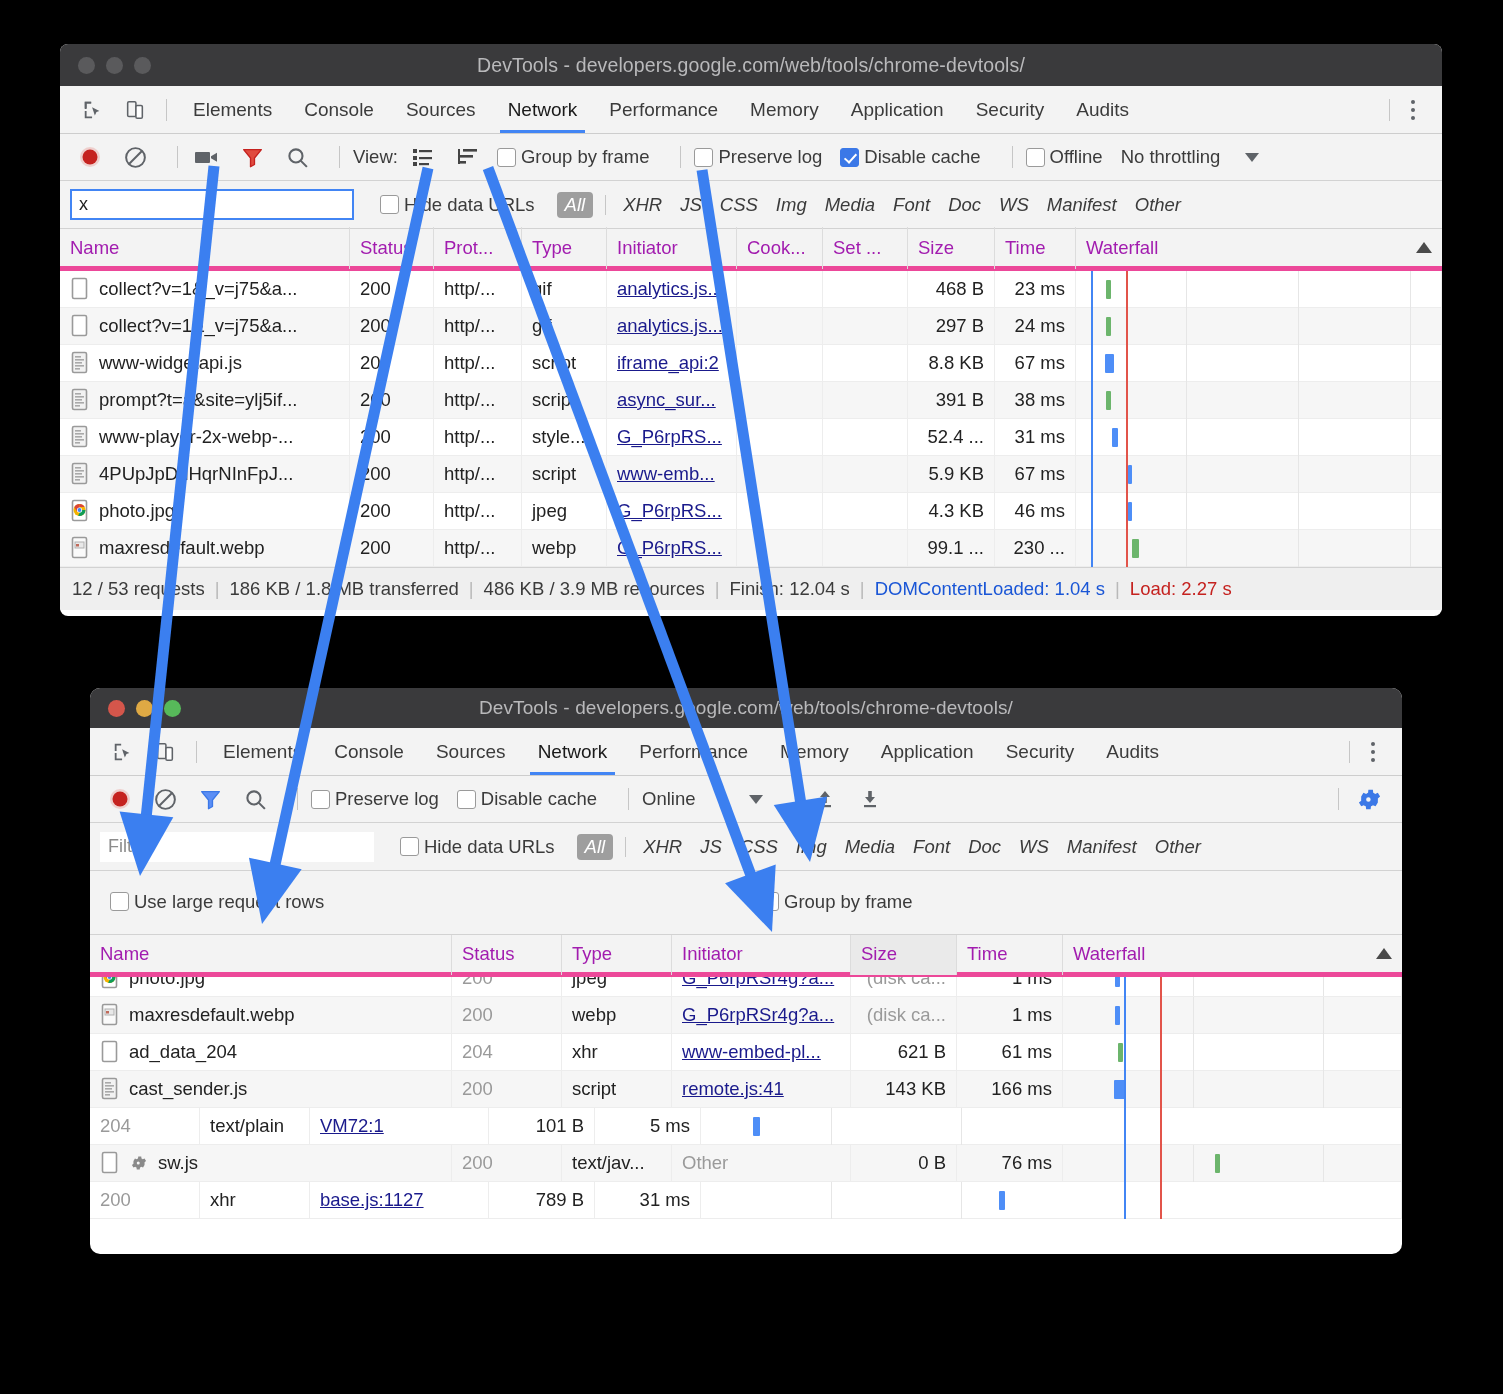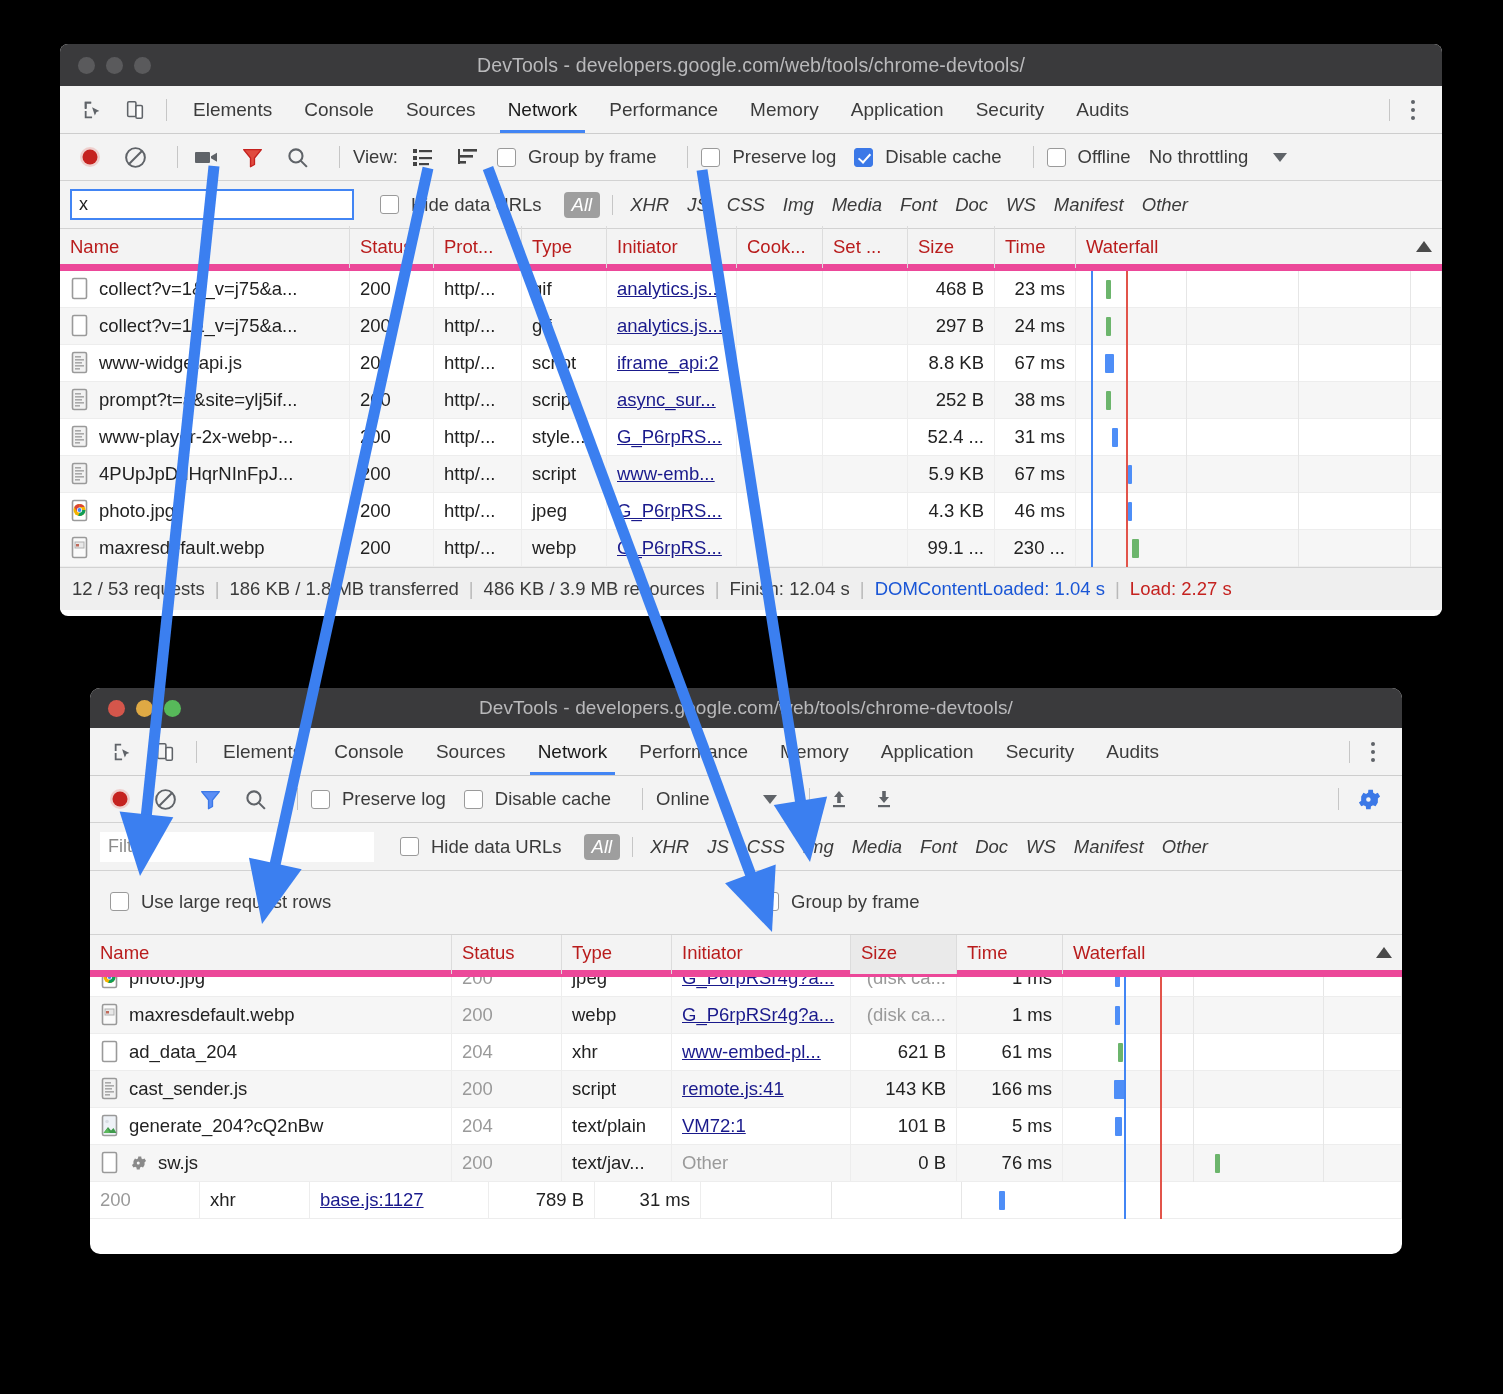--- a/index.html
+++ b/index.html
@@ -58,21 +58,21 @@
   .nettoolbar .sep { width:1px; height:22px; background:#c6c6c6; margin:0 13px; }
   .ic { width:32px; height:32px; display:flex; align-items:center; justify-content:center;
         margin-right:13px; }
   .lbl { margin-right:9px; }
 
   .cbx { width:19px; height:19px; border:1.6px solid #9a9a9a; border-radius:3px;
          background:#fff; display:inline-block; vertical-align:middle; position:relative; }
   .cbx.on { background:#3b78e7; border-color:#3b78e7; }
   .cbx.on::after { content:""; position:absolute; left:5.5px; top:2px; width:5px; height:10px;
                    border:solid #fff; border-width:0 2.4px 2.4px 0; transform:rotate(42deg); }
-  .cbl { display:flex; align-items:center; gap:12px; margin-right:18px; white-space:nowrap; }
+  .cbl { display:flex; align-items:center; gap:5px; margin-right:18px; white-space:nowrap; }
 
   .caret { width:0;height:0;border-left:7px solid transparent;border-right:7px solid transparent;
            border-top:9px solid #5f6368; }
 
   
   .filterbar { height:48px; background:#f3f3f3; border-bottom:1px solid #d2d2d2;
                display:flex; align-items:center; padding-left:10px; font-size:18.5px;
                color:#3b3b3b; }
   .filterinput { width:284px; height:31px; border:2px solid #4285f4; background:#fff;
                  font-size:18px; padding:0 7px; color:#222; display:flex; align-items:center; }
@@ -84,22 +84,22 @@
   .fsep { width:1px; height:20px; background:#c6c6c6; margin:0 8px; }
 
   
   .settings { background:#f3f3f3; border-bottom:1px solid #d2d2d2; padding:12px 0 14px 0;
               font-size:18.5px; color:#3b3b3b; position:relative; }
   .srow { display:flex; align-items:center; height:37px; }
   .scell { display:flex; align-items:center; gap:12px; }
   .scell.left { padding-left:20px; width:670px; }
 
   
-  .thead { display:flex; height:42px; background:#f3f3f3; border-bottom:7px solid #ec4899;
-           font-size:18.5px; color:#b91c1c; align-items:center; }
+  .thead { display:flex; height:42px; background:#f3f3f3; border-bottom:5px solid #ec4899;
+           font-size:18.5px; color:#a21caf; align-items:center; }
   .th { padding:0 10px; height:42px; display:flex; align-items:center;
         border-right:1px solid #dcdcdc; overflow:hidden; white-space:nowrap; }
   .th.sorted { background:#eaeaea; }
   .tr { display:flex; height:37px; font-size:18.5px; color:#222; align-items:center;
         border-bottom:1px solid #ededed; }
   .tr.alt { background:#f6f6f6; }
   .td { padding:0 10px; height:37px; display:flex; align-items:center;
         overflow:hidden; white-space:nowrap; border-right:1px solid #ededed; }
   .td.num { justify-content:flex-end; }
   .td.name { gap:9px; }
@@ -377,21 +377,21 @@
           <span>prompt?t=a&amp;site=ylj5if...</span>
         </div>
         <div class="td" style="width:84px">200</div>
         <div class="td" style="width:88px">http/...</div>
         <div class="td" style="width:85px">script</div>
         <div class="td" style="width:130px">
           <a href="#">async_sur...</a>
         </div>
         <div class="td" style="width:86px"></div>
         <div class="td" style="width:85px"></div>
-        <div class="td num" style="width:87px">252 B</div>
+        <div class="td num" style="width:87px">391 B</div>
         <div class="td num" style="width:81px">38 ms</div>
         <div class="wf">
           <span class="gridline" style="left:110px"></span>
           <span class="gridline" style="left:222px"></span>
           <span class="gridline" style="left:334px"></span>
           <span class="bar" style="left:30px;width:5px;background:#6cb56c"></span>
         </div>
       </div>
       <div class="tr">
         <div class="td name" style="width:290px">
@@ -767,29 +767,20 @@
         </div>
         <div class="td num" style="width:106px">143 KB</div>
         <div class="td num" style="width:106px">166 ms</div>
         <div class="wf">
           <span class="gridline" style="left:130px"></span>
           <span class="gridline" style="left:260px"></span>
           <span class="bar" style="left:51px;width:11px;background:#4e8ef7"></span>
         </div>
       </div>
       <div class="tr">
-        <div class="td name" style="width:362px">
-          <span class="rowicon"><svg width="20" height="24" viewBox="0 0 20 24">
-              <rect x="2.5" y="1.5" width="14" height="20" rx="1.5" fill="#eef2f7" stroke="#9a9a9a" stroke-width="1.6"></rect>
-              <circle cx="7" cy="7.5" r="1.8" fill="#d8dde3"></circle>
-              <path d="M3.5 19l4.5-6 3 3.6 2.5-2.6 3 5z" fill="#3f9b4c"></path>
-              <path d="M3.5 19l4-4.6 2.5 4.6z" fill="#5cb85c"></path>
-            </svg></span>
-          <span>generate_204?cQ2nBw</span>
-        </div>
         <div class="td dim" style="width:110px">204</div>
         <div class="td" style="width:110px">text/plain</div>
         <div class="td" style="width:179px">
           <a href="#">VM72:1</a>
         </div>
         <div class="td num" style="width:106px">101 B</div>
         <div class="td num" style="width:106px">5 ms</div>
         <div class="wf">
           <span class="gridline" style="left:130px"></span>
           <span class="gridline" style="left:260px"></span>

